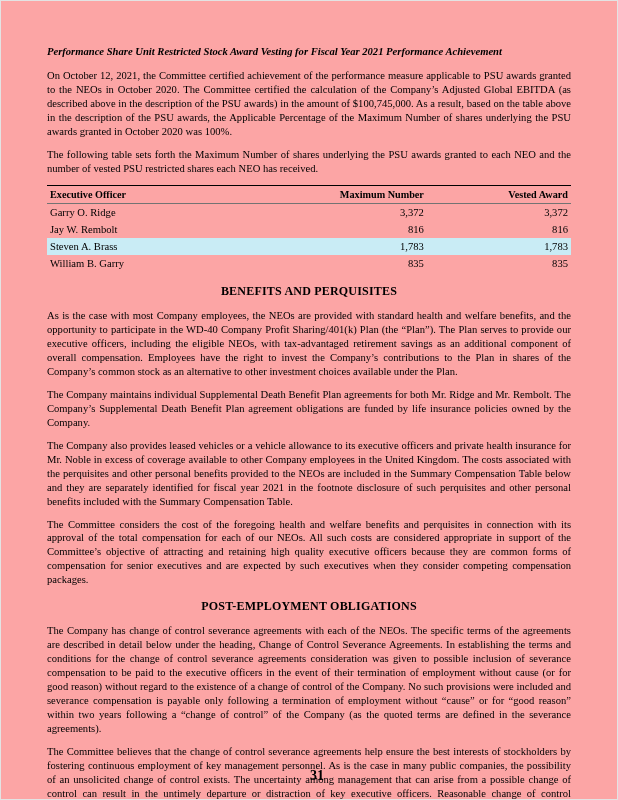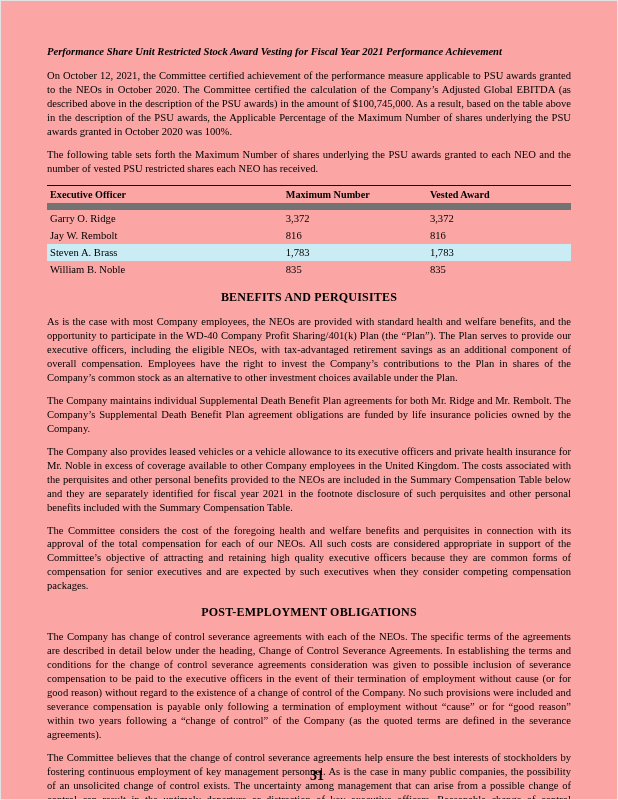--- a/index.html
+++ b/index.html
@@ -36,30 +36,30 @@
   }
   table.psu-table {
     width: 100%;
     border-collapse: collapse;
     margin: 4px 0 12px 0;
     text-align: left;
   }
   table.psu-table th {
     font-weight: bold;
     border-top: 1.5px solid #000;
-    border-bottom: 7px solid #737373;
+    border-bottom: 1px solid #737373;
     padding: 2px 3px;
     font-size: 10.2px;
   }
   table.psu-table td {
     padding: 1.5px 3px;
     font-size: 10.6px;
   }
   table.psu-table th.col-officer, table.psu-table td.col-officer { width: 45%; text-align: left; }
-  table.psu-table th.col-num, table.psu-table td.col-num { width: 27.5%; text-align: left; }
+  table.psu-table th.col-num, table.psu-table td.col-num { width: 27.5%; text-align: right; }
   tr.hl td { background: var(--hl, #c9ecf5); }
   .italic { }
   .page-number {
     position: absolute;
     bottom: 14px;
     left: 8px;
     width: 100%;
     text-align: center;
     font-size: 14px;
     font-weight: bold;
@@ -94,21 +94,21 @@
         <td class="col-officer">Jay W. Rembolt</td>
         <td class="col-num">816</td>
         <td class="col-num">816</td>
       </tr>
       <tr class="hl">
         <td class="col-officer">Steven A. Brass</td>
         <td class="col-num">1,783</td>
         <td class="col-num">1,783</td>
       </tr>
       <tr>
-        <td class="col-officer">William B. Noble</td>
+        <td class="col-officer">William B. Garry</td>
         <td class="col-num">835</td>
         <td class="col-num">835</td>
       </tr>
     </tbody>
   </table>
 
   <div class="section-heading">BENEFITS AND PERQUISITES</div>
 
   <p class="para">As is the case with most Company employees, the NEOs are provided with standard health and welfare benefits, and the opportunity to participate in the WD-40 Company Profit Sharing/401(k) Plan (the “Plan”). The Plan serves to provide our executive officers, including the eligible NEOs, with tax-advantaged retirement savings as an additional component of overall compensation. Employees have the right to invest the Company’s contributions to the Plan in shares of the Company’s common stock as an alternative to other investment choices available under the Plan.</p>
 

